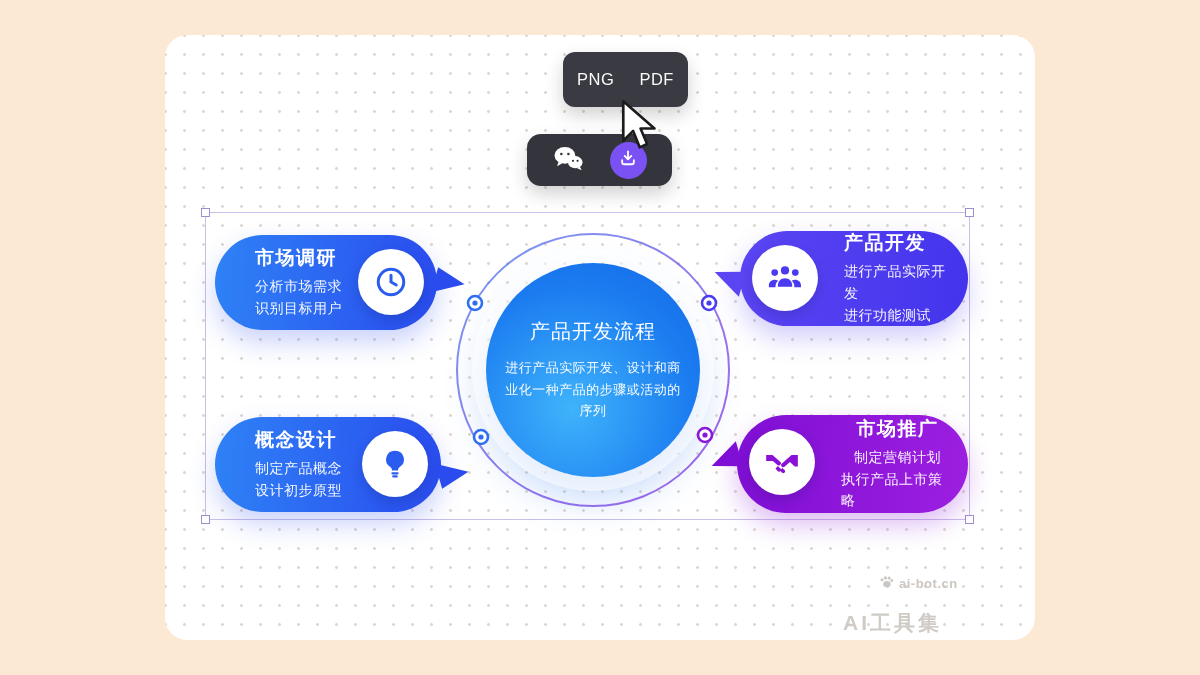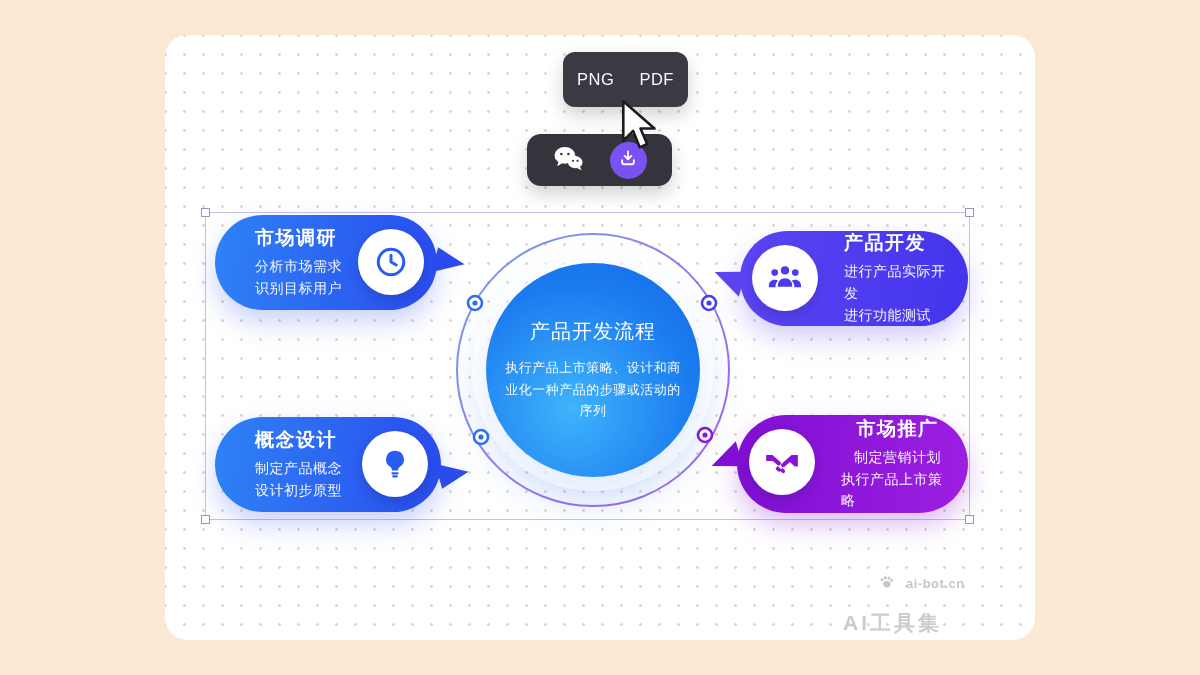--- a/index.html
+++ b/index.html
@@ -43,42 +43,42 @@
   .center-node{
     position:absolute;left:321px;top:228px;width:214px;height:214px;border-radius:50%;z-index:9;
     background:radial-gradient(circle at 40% 68%, #3fb3fb 0%, #1b7cf0 62%, #1568e6 100%);
     display:flex;flex-direction:column;align-items:center;justify-content:center;text-align:center;
     box-shadow:0 0 0 14px rgba(255,255,255,.55), 0 18px 42px rgba(30,110,235,.30);
   }
   .c-title{font-size:20px;font-weight:400;color:#fff;letter-spacing:1px;margin-bottom:12px;}
   .c-desc{font-size:13px;line-height:1.65;width:180px;color:rgba(255,255,255,.96);letter-spacing:.5px;}
   
   .pill{position:absolute;border-radius:50px;z-index:8;display:flex;flex-direction:column;justify-content:center;color:#fff;}
-  .pill-tl{left:50px;top:180px;width:222px;height:95px;padding:0 88px 0 40px;
+  .pill-tl{left:50px;top:200px;width:222px;height:95px;padding:0 88px 0 40px;
     background:linear-gradient(95deg,#2e82f6,#2a4bee);box-shadow:0 12px 26px rgba(43,76,238,.25);}
   .pill-tr{left:575px;top:196px;width:228px;height:95px;padding:0 14px 0 104px;
     background:linear-gradient(95deg,#5b45f3,#4334ec);box-shadow:0 12px 26px rgba(74,60,240,.25);}
   .pill-bl{left:50px;top:382px;width:226px;height:95px;padding:0 88px 0 40px;
     background:linear-gradient(95deg,#2e82f6,#2a4bee);box-shadow:0 12px 26px rgba(43,76,238,.25);}
   .pill-br{left:572px;top:380px;width:231px;height:98px;padding:0 14px 0 104px;
     background:linear-gradient(95deg,#7f0fd4,#9d1fe0);box-shadow:0 12px 26px rgba(138,18,214,.28);align-items:center;}
   .p-title{font-size:19px;font-weight:700;letter-spacing:1.5px;margin-bottom:5px;}
   .p-line{font-size:14px;line-height:1.55;color:rgba(255,255,255,.95);letter-spacing:.5px;}
   .badge{position:absolute;width:66px;height:66px;border-radius:50%;background:#fff;
     display:flex;align-items:center;justify-content:center;box-shadow:0 5px 12px rgba(10,20,80,.18);}
   .badge-right{right:13px;top:14px;}
   .badge-left{left:12px;top:14px;}
   .tail{position:absolute;width:0;height:0;border-style:solid;}
   .pill-tl .tail{right:-27px;top:36px;border-width:9px 0 17px 30px;border-color:transparent transparent transparent #2a4bee;transform:rotate(16deg);}
   .pill-tr .tail{left:-27px;top:36px;border-width:9px 30px 17px 0;border-color:transparent #5b45f3 transparent transparent;transform:rotate(16deg);}
   .pill-bl .tail{right:-27px;top:42px;border-width:17px 0 9px 30px;border-color:transparent transparent transparent #2a4bee;transform:rotate(-16deg);}
   .pill-br .tail{left:-27px;top:30px;border-width:17px 30px 9px 0;border-color:transparent #7f0fd4 transparent transparent;transform:rotate(-16deg);}
   
   .watermark{position:absolute;left:678px;top:540px;z-index:4;color:#ccc7c2;}
-  .wm-row1{display:flex;align-items:center;gap:12px;font-size:13px;font-weight:700;letter-spacing:.5px;padding-left:36px;}
+  .wm-row1{display:flex;align-items:center;gap:5px;font-size:13px;font-weight:700;letter-spacing:.5px;padding-left:36px;}
   .wm-row2{margin-top:17px;font-size:21px;font-weight:700;letter-spacing:3px;color:#d0cbc6;display:flex;align-items:flex-start;gap:4px;}
 </style>
 </head>
 <body>
 
 <div class="canvas">
 
   <div class="tooltip">
     <span>PNG</span>
     <span>PDF</span>
@@ -185,21 +185,21 @@
         <path d="M2 7.5h4l5 4.5c.5.45.5 1.2 0 1.65l-.2.18a1.3 1.3 0 0 1-1.7 0L6.2 11.4H2z"></path>
         <path d="M22 7.5h-4l-6.2 5.6c-.5.45-.52 1.22-.05 1.68l.15.15c.46.46 1.2.48 1.68.05l3.42-3 3 2.8h2z"></path>
         <path d="M9.3 14.6l1.7 1.55c.45.42.47 1.13.05 1.58-.42.45-1.13.47-1.58.05l-1.6-1.5z"></path>
         <path d="M12.2 15.8l1.4 1.3c.45.42.47 1.13.05 1.58-.42.45-1.13.47-1.58.05l-1.4-1.3z"></path>
       </svg>
     </span>
   </div>
 
   <div class="center-node">
     <div class="c-title">产品开发流程</div>
-    <div class="c-desc">执行产品上市策略、设计和商业化一种产品的步骤或活动的序列</div>
+    <div class="c-desc">进行产品实际开发、设计和商业化一种产品的步骤或活动的序列</div>
   </div>
 
   <svg class="dots" viewBox="0 0 320 320">
     <g>
       <circle cx="42" cy="93" r="7" fill="#fff" stroke="#2f6ef3" stroke-width="2.6"></circle>
       <circle cx="42" cy="93" r="2.6" fill="#2f6ef3"></circle>
     </g>
     <g>
       <circle cx="276" cy="93" r="7" fill="#fff" stroke="#4a3cf0" stroke-width="2.6"></circle>
       <circle cx="276" cy="93" r="2.6" fill="#4a3cf0"></circle>

